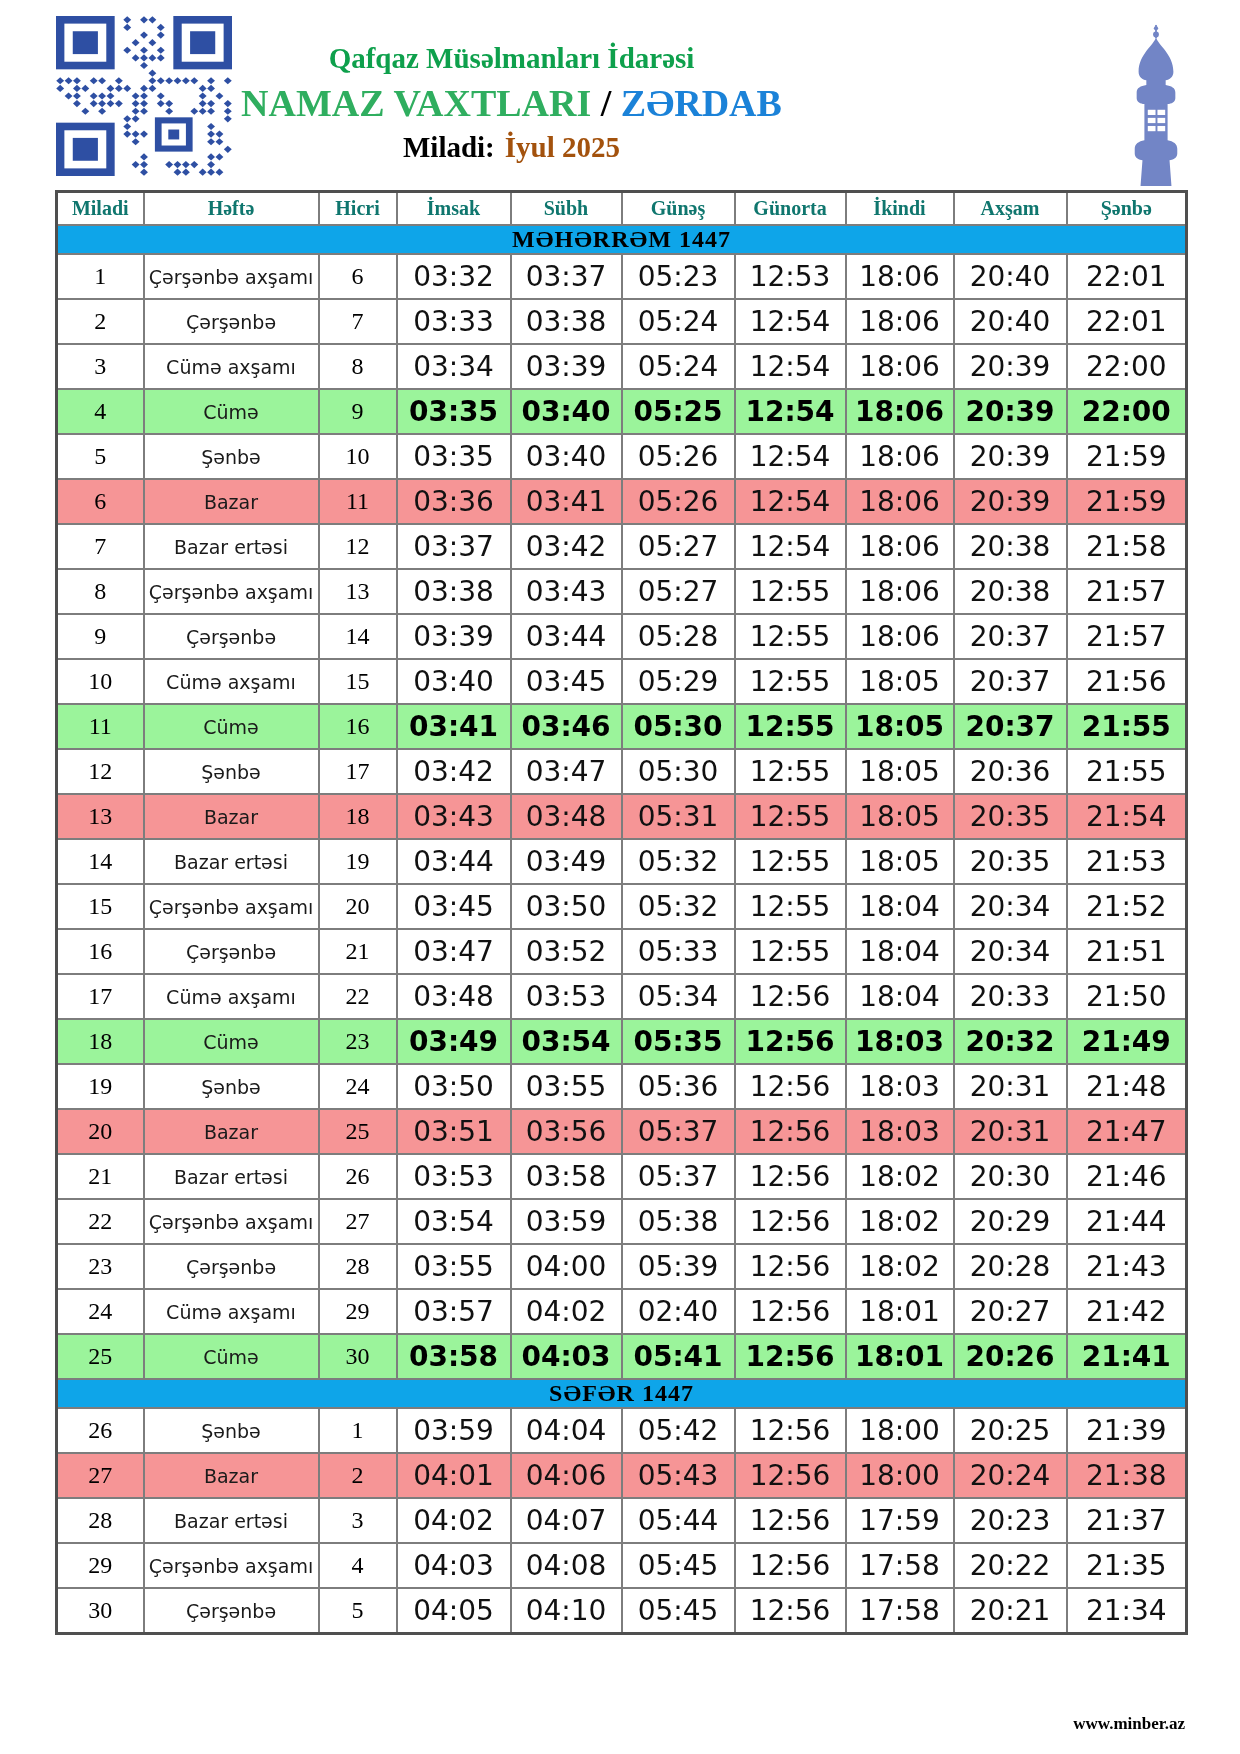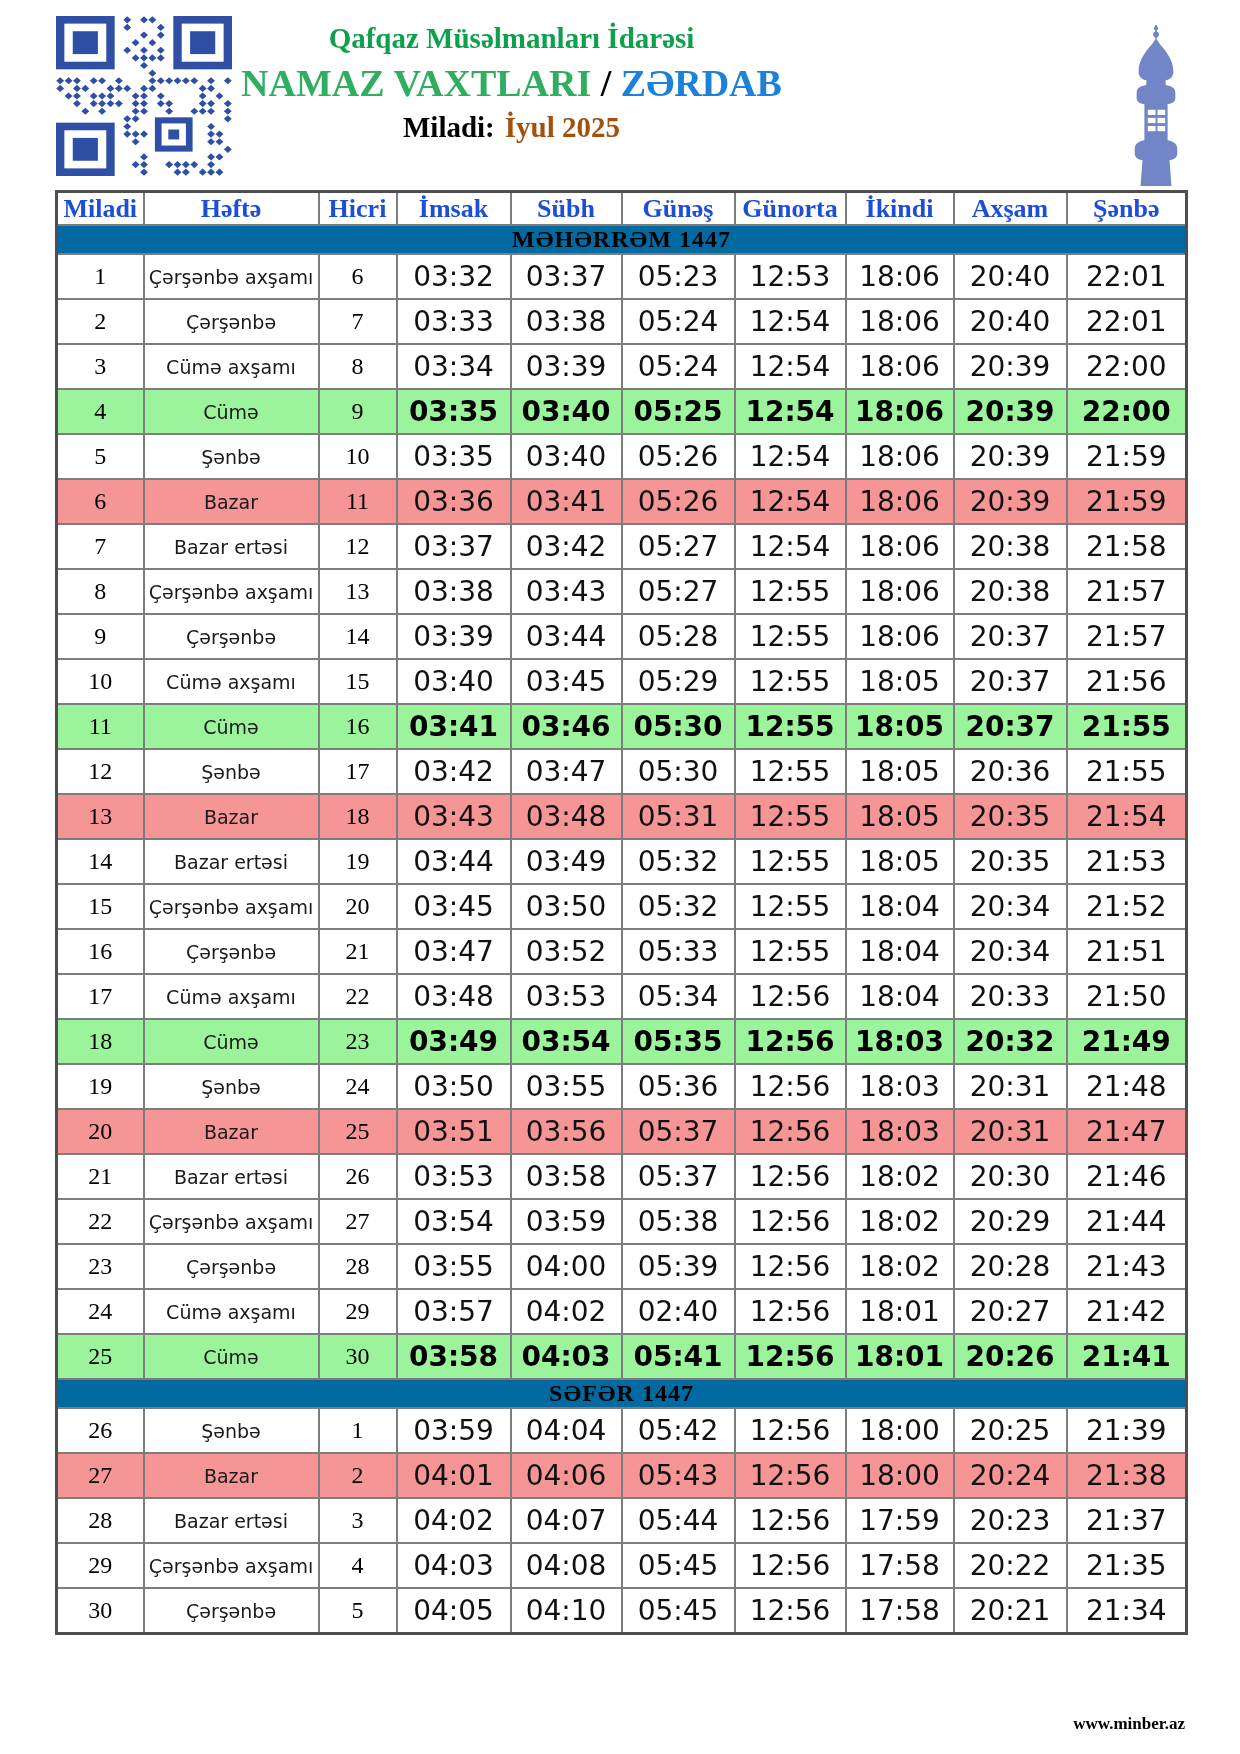--- a/index.html
+++ b/index.html
@@ -2,39 +2,39 @@
 <html><head>
 <meta charset="utf-8">
 <style>
   html,body{margin:0;padding:0;background:#fff;}
   .page{position:relative;width:1240px;height:1754px;background:#fff;overflow:hidden;
         font-family:"Liberation Serif",serif;}
 
   
   .qr{position:absolute;left:56px;top:16px;width:176px;height:160px;}
   .minaret{position:absolute;left:1127px;top:24px;width:58px;height:162px;z-index:2;}
-  .titles{position:absolute;left:0;top:22px;width:1023px;text-align:center;line-height:1.15;}
+  .titles{position:absolute;left:0;top:42px;width:1023px;text-align:center;line-height:1.15;}
   .t-org{font-weight:bold;font-size:29px;color:#0ea04c;margin-bottom:7px;}
   .t-line2{font-weight:bold;font-size:38px;margin-bottom:5px;}
   .t-main{color:#2fae5f;}
   .t-sep{color:#000;font-weight:bold;}
   .t-city{color:#1b82d8;}
   .t-line3{font-weight:bold;font-size:29px;margin-bottom:4px;color:#000;}
   .t-miladi-val{color:#a3520d;margin-left:10px;}
   .t-line4{font-weight:bold;font-size:31px;color:#000;}
   .t-hicri-val{color:#12a14f;margin-left:10px;}
 
   
   table.ptable{position:absolute;left:55px;top:190px;width:1130px;
         border-collapse:collapse;table-layout:fixed;border:3px solid #4f4f4f;}
   .ptable th,.ptable td{border:2px solid #7d7d7d;text-align:center;vertical-align:middle;
         padding:0;overflow:hidden;white-space:nowrap;}
   .ptable thead th{height:31px;font-family:"Liberation Serif",serif;
-        font-weight:bold;font-size:26px;color:#1d4ed8;background:#fff;}
-  tr.banner td{height:27px;background:#0369a1;font-family:"Liberation Serif",serif;
+        font-weight:bold;font-size:20px;color:#0f766e;background:#fff;}
+  tr.banner td{height:27px;background:#0ea5e9;font-family:"Liberation Serif",serif;
         font-weight:bold;font-size:24px;color:#000;letter-spacing:1px;}
   tr.row td{height:43px;background:#fff;}
   .c-miladi,.c-hicri{font-family:"Liberation Serif",serif;font-size:24px;color:#000;}
   .c-weekday{font-family:"DejaVu Sans",sans-serif;font-size:19px;color:#1a1a1a;}
   .c-time{font-family:"DejaVu Sans",sans-serif;font-size:28px;color:#111;}
   tr.friday td{background:#9bf49b;}
   tr.friday .c-time{font-weight:bold;color:#000;}
   tr.sunday td{background:#f69596;}
 
   

